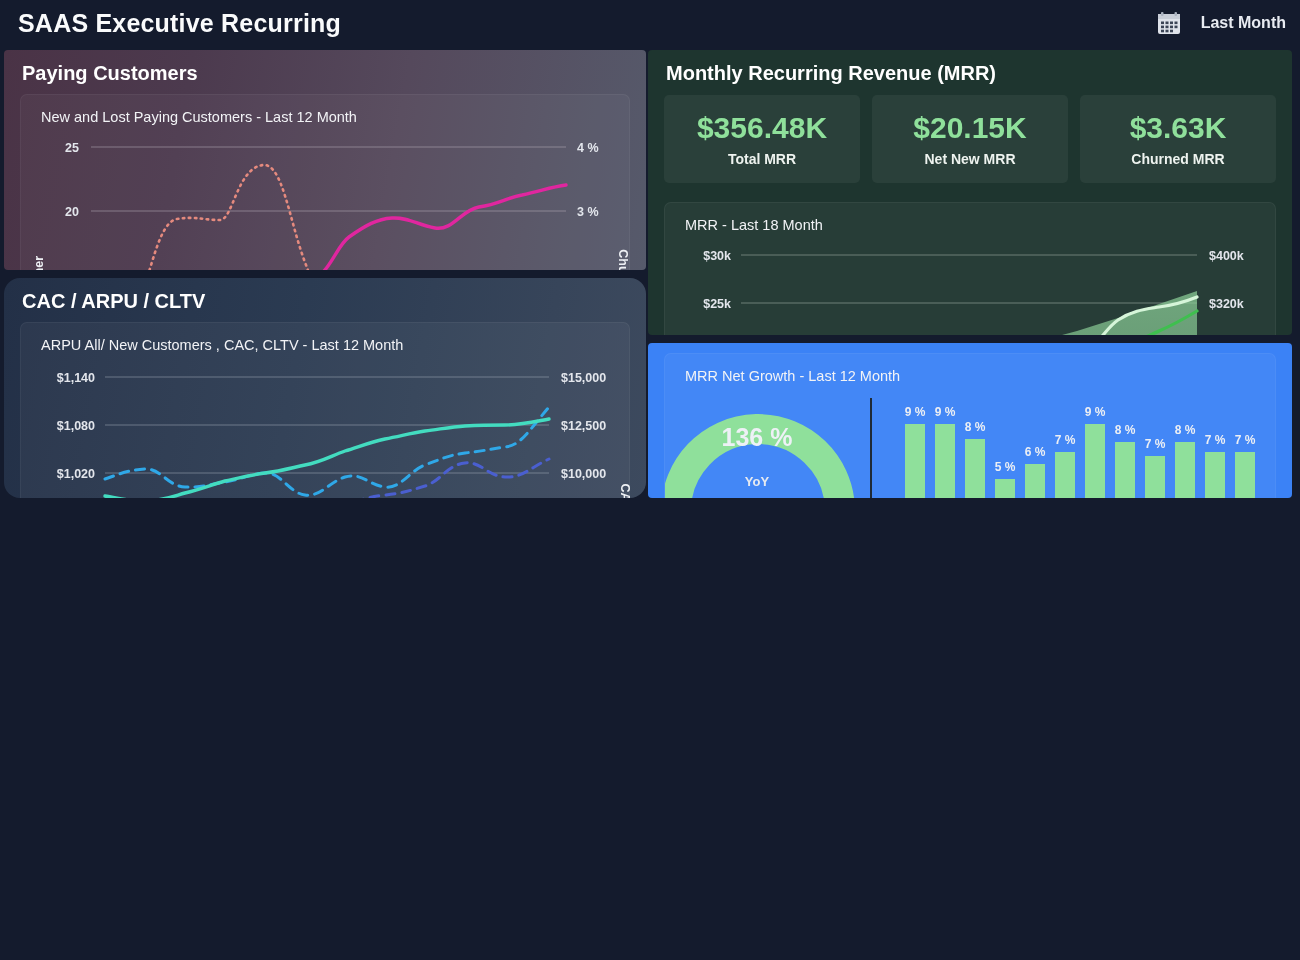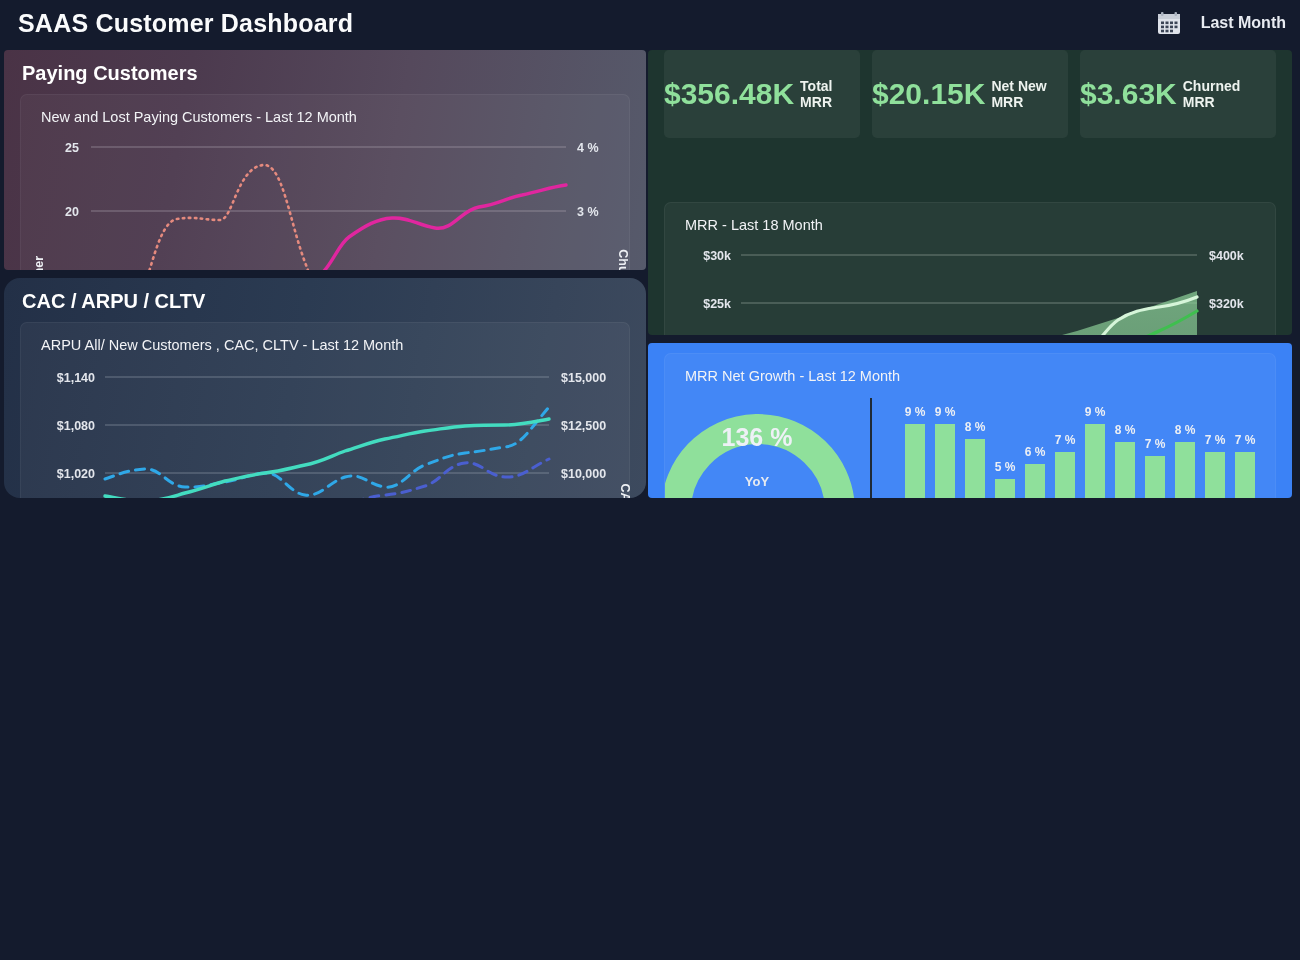--- a/index.html
+++ b/index.html
@@ -68,21 +68,21 @@
   
   .panel-mrr {
     width: 644px; height: 586px; margin: 4px 4px 0 0;
     background: #1e352f;
     border-radius: 4px;
   }
   .kpis { display: flex; gap: 12px; padding: 0 16px; }
   .kpi {
     flex: 1; height: 88px; border-radius: 5px;
     background: rgba(255,255,255,0.055);
-    display: flex; flex-direction: row; align-items: center; justify-content: center; gap: 6px;
+    display: flex; flex-direction: column; align-items: center; justify-content: center; gap: 6px;
   }
   .kpi-value { font-size: 30px; font-weight: bold; color: #8fe09b; }
   .kpi-label { font-size: 14px; font-weight: bold; color: #eef3ef; }
   .mrr-chart-card {
     position: absolute; left: 16px; top: 152px; width: 612px; height: 418px;
     background: rgba(255,255,255,0.045);
     border: 1px solid rgba(255,255,255,0.05);
     border-radius: 7px;
   }
 
@@ -111,21 +111,21 @@
   .gauge-val { font-family: "Liberation Sans", sans-serif; font-size: 25px; fill: #eef1f6; font-weight: bold; }
   .gauge-sub { font-family: "Liberation Sans", sans-serif; font-size: 13px; fill: #e6eaf0; font-weight: bold; }
   .gauge-end { font-family: "Liberation Sans", sans-serif; font-size: 12.5px; fill: #dde2e9; font-weight: bold; }
 </style>
 </head>
 <body>
 
 <div class="app">
 
   <div class="topbar">
-    <div class="app-title">SAAS Customer Dashboard</div>
+    <div class="app-title">SAAS Executive Recurring</div>
     <div class="daterange">
       <svg class="cal-icon" viewBox="0 0 24 23">
         <rect x="1" y="2" width="22" height="20" rx="2" fill="#dfe3ea"></rect>
         <rect x="1" y="2" width="22" height="5" fill="#c9ced8"></rect>
         <rect x="4" y="0" width="2.5" height="4" rx="1" fill="#aab2bf"></rect>
         <rect x="17.5" y="0" width="2.5" height="4" rx="1" fill="#aab2bf"></rect>
         <g fill="#3b4455">
           <rect x="4" y="9.5" width="3" height="2.6"></rect>
             <rect x="8.5" y="9.5" width="3" height="2.6"></rect>
           <rect x="13" y="9.5" width="3" height="2.6"></rect>
@@ -259,20 +259,21 @@
             </g>
           </svg>
 
         </div>
       </div>
     </div>
 
     <div class="col-right">
 
       <div class="panel panel-mrr">
+        <div class="panel-title">Monthly Recurring Revenue (MRR)</div>
 
         <div class="kpis">
           <div class="kpi">
             <div class="kpi-value">$356.48K</div>
             <div class="kpi-label">Total MRR</div>
           </div>
           <div class="kpi">
             <div class="kpi-value">$20.15K</div>
             <div class="kpi-label">Net New MRR</div>
           </div>

